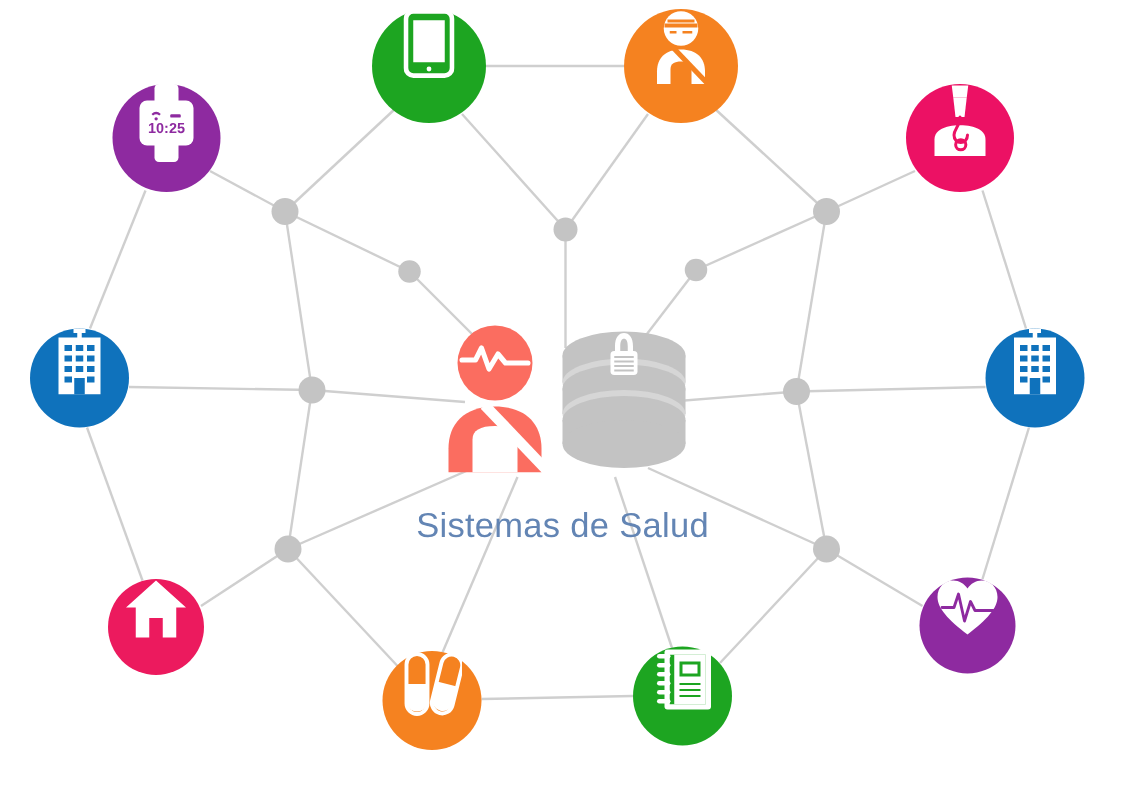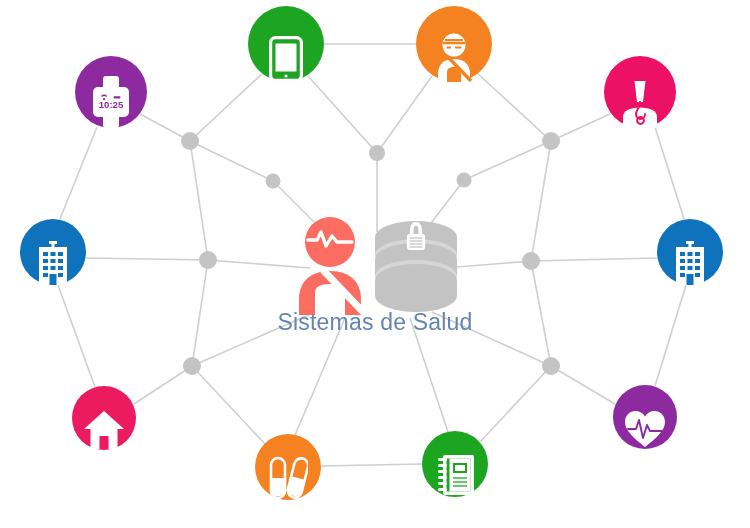--- a/index.html
+++ b/index.html
@@ -22,21 +22,21 @@
     position: absolute;
     left: 0;
     top: 0;
     width: 750px;
     height: 528px;
   }
   .node {
     position: absolute;
     border-radius: 50%;
     display: flex;
-    align-items: flex-end;
+    align-items: flex-start;
     justify-content: center;
     box-sizing: border-box;
   }
   .node svg { display: block; }
   .hub {
     position: absolute;
     display: flex;
     flex-direction: column;
     align-items: center;
   }
@@ -100,21 +100,21 @@
         <circle cx="377" cy="153" r="8" fill="#c4c4c4"></circle>
         <circle cx="464" cy="180" r="7.5" fill="#c4c4c4"></circle>
         <circle cx="551" cy="141" r="9" fill="#c4c4c4"></circle>
         <circle cx="208" cy="260" r="9" fill="#c4c4c4"></circle>
         <circle cx="531" cy="261" r="9" fill="#c4c4c4"></circle>
         <circle cx="192" cy="366" r="9" fill="#c4c4c4"></circle>
         <circle cx="551" cy="366" r="9" fill="#c4c4c4"></circle>
       </g>
   </svg>
 
-  <div class="hub" id="hub" style="left: 280px; top: 215px; width: 190px;">
+  <div class="hub" id="hub" style="left: 280px; top: 215px; width: 190px; gap: 28px;">
     <div class="hub-art">
 
       <svg width="86" height="100" viewBox="0 0 86 100">
         <circle cx="43" cy="27" r="25" fill="#fb6d60"></circle>
         <path d="M21 25 L30 25 L34 17 L39 31 L45 21 L50 27 L65 27" stroke="#ffffff" stroke-width="3.4" fill="none" stroke-linecap="round" stroke-linejoin="round"></path>
         <path d="M43 56 C22 56 12 68 12 84 L12 100 L74 100 L74 84 C74 68 64 56 43 56 Z" fill="#fb6d60"></path>
         <path d="M28 78 C28 72 33 69 43 69 C53 69 58 72 58 78 L58 100 L28 100 Z" fill="#ffffff"></path>
         <path d="M34 54 L74 96 L74 74 L48 52 Z" fill="#ffffff" opacity="0.0"></path>
         <path d="M36 55 L78 99" stroke="#ffffff" stroke-width="7" fill="none"></path>
       </svg>

